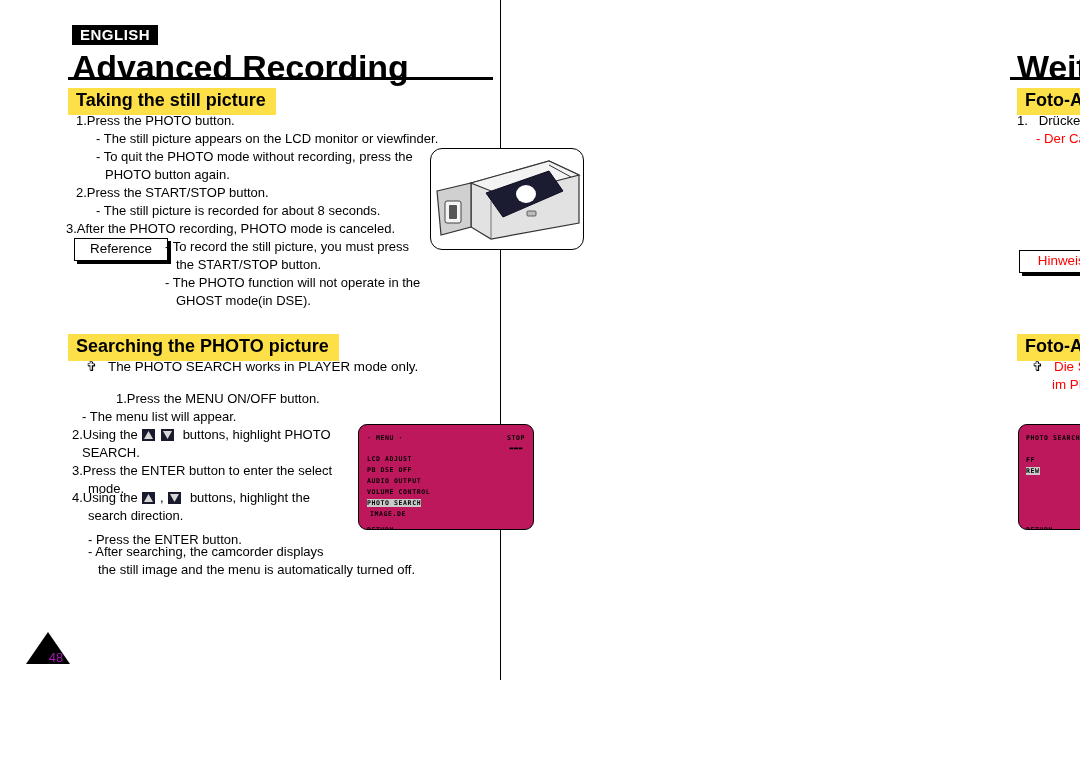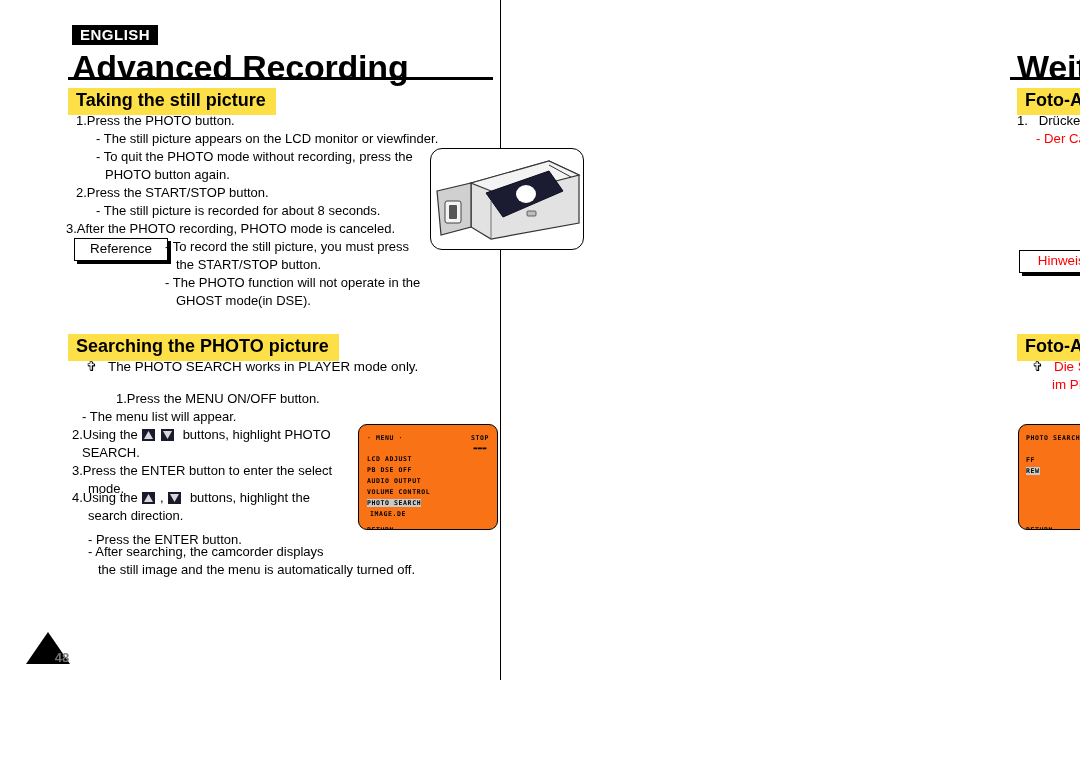--- a/index.html
+++ b/index.html
@@ -66,36 +66,37 @@
   .keyglyph svg{position:absolute;left:2px;top:2px;}
 
   
   .cam-box{
     position:absolute;left:430px;top:148px;width:152px;height:100px;
     border:1.5px solid #000;border-radius:12px;background:#fff;overflow:hidden;
   }
 
   
   .lcd{
-    position:absolute;border:1.8px solid #000;border-radius:9px;background:#f97316;
+    position:absolute;border:1.8px solid #000;border-radius:9px;background:#be185d;
     overflow:hidden;
+    padding-left:36px;
   }
   .lcd-en{left:358px;top:424px;width:138px;height:104px;}
   .lcd-de{left:518px;top:424px;width:140px;height:104px;}
   .lcd-inner{position:absolute;inset:0;font-family:"DejaVu Sans Mono", monospace;}
   .lcd-row{position:absolute;font-size:6.5px;font-weight:bold;letter-spacing:.6px;
            white-space:nowrap;color:#000;}
   .lcd-hi{background:#c9c9c9;}
 
   
   .pagenum{position:absolute;left:26px;top:632px;width:0;height:0;
     border-left:22px solid transparent;border-right:22px solid transparent;
     border-bottom:32px solid #000;}
-  .pagenum-label{position:absolute;left:40px;top:650px;width:44px;text-align:center;
-    color:#737373;font-size:13px;font-weight:bold;}
+  .pagenum-label{position:absolute;left:34px;top:650px;width:44px;text-align:center;
+    color:#a21caf;font-size:13px;font-weight:normal;}
 </style>
 </head>
 <body>
 
 <div class="page">
 
   <div class="divider"></div>
 
   <div class="col col-en">
 

